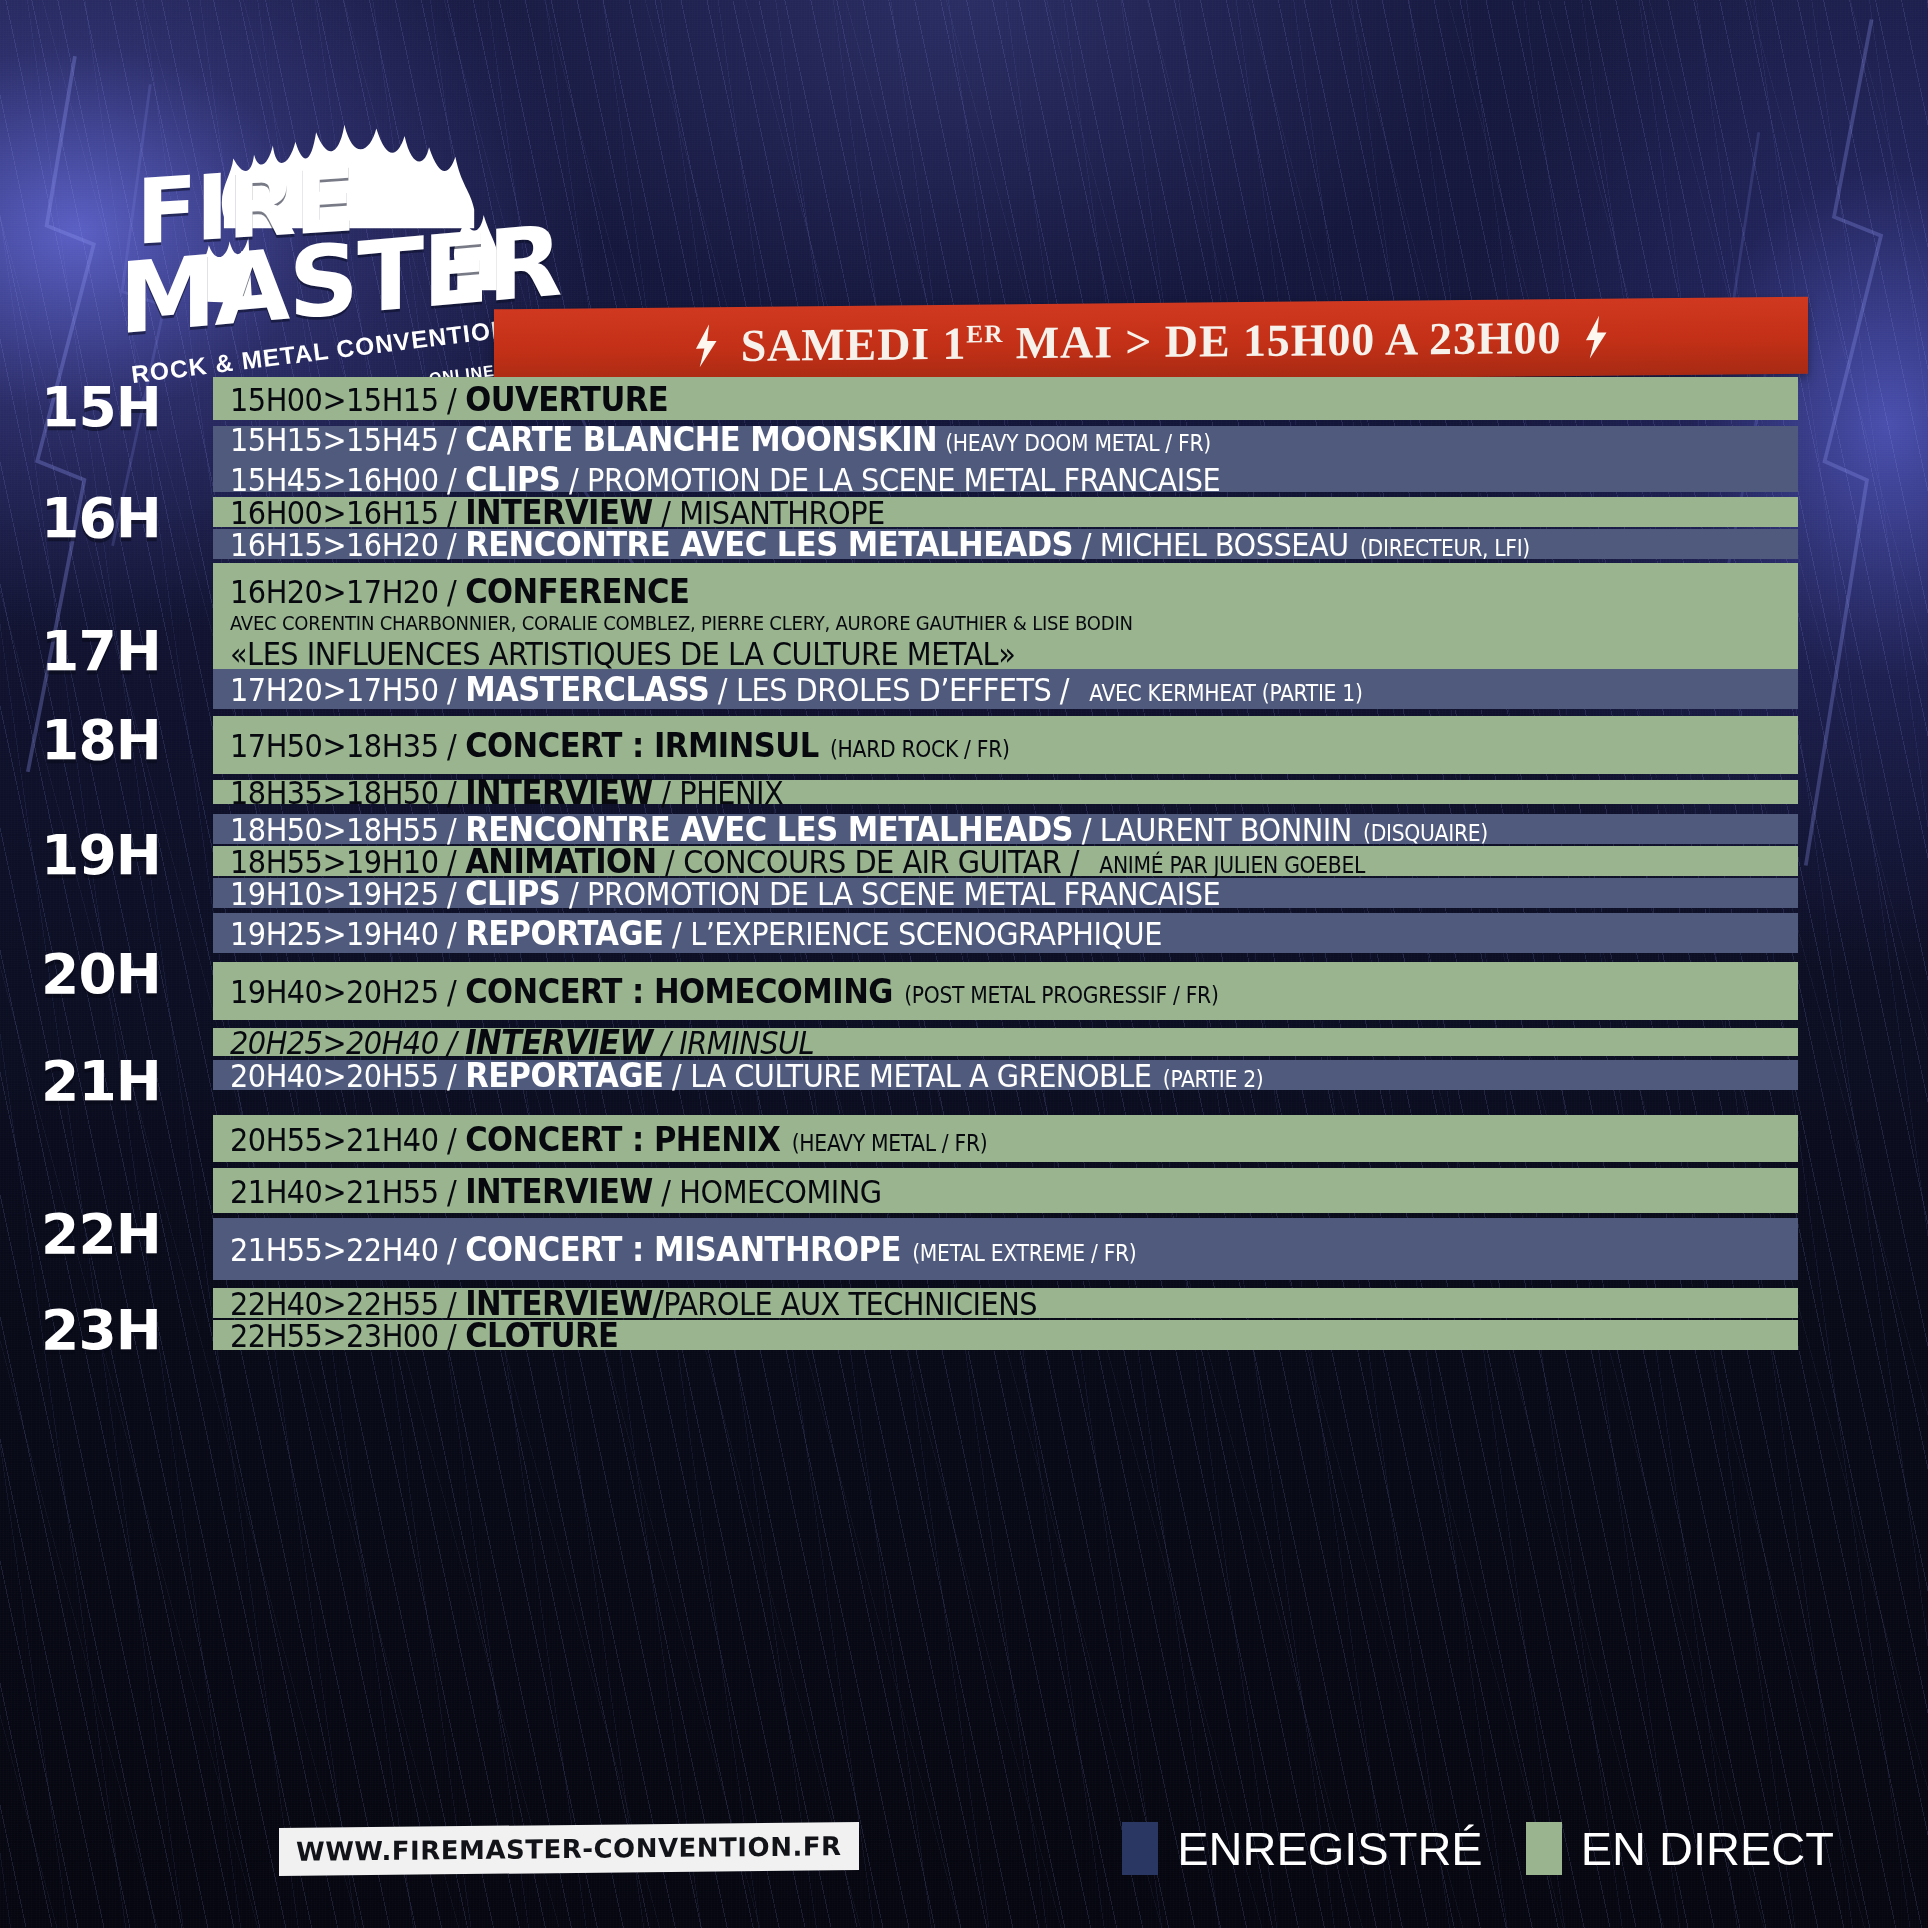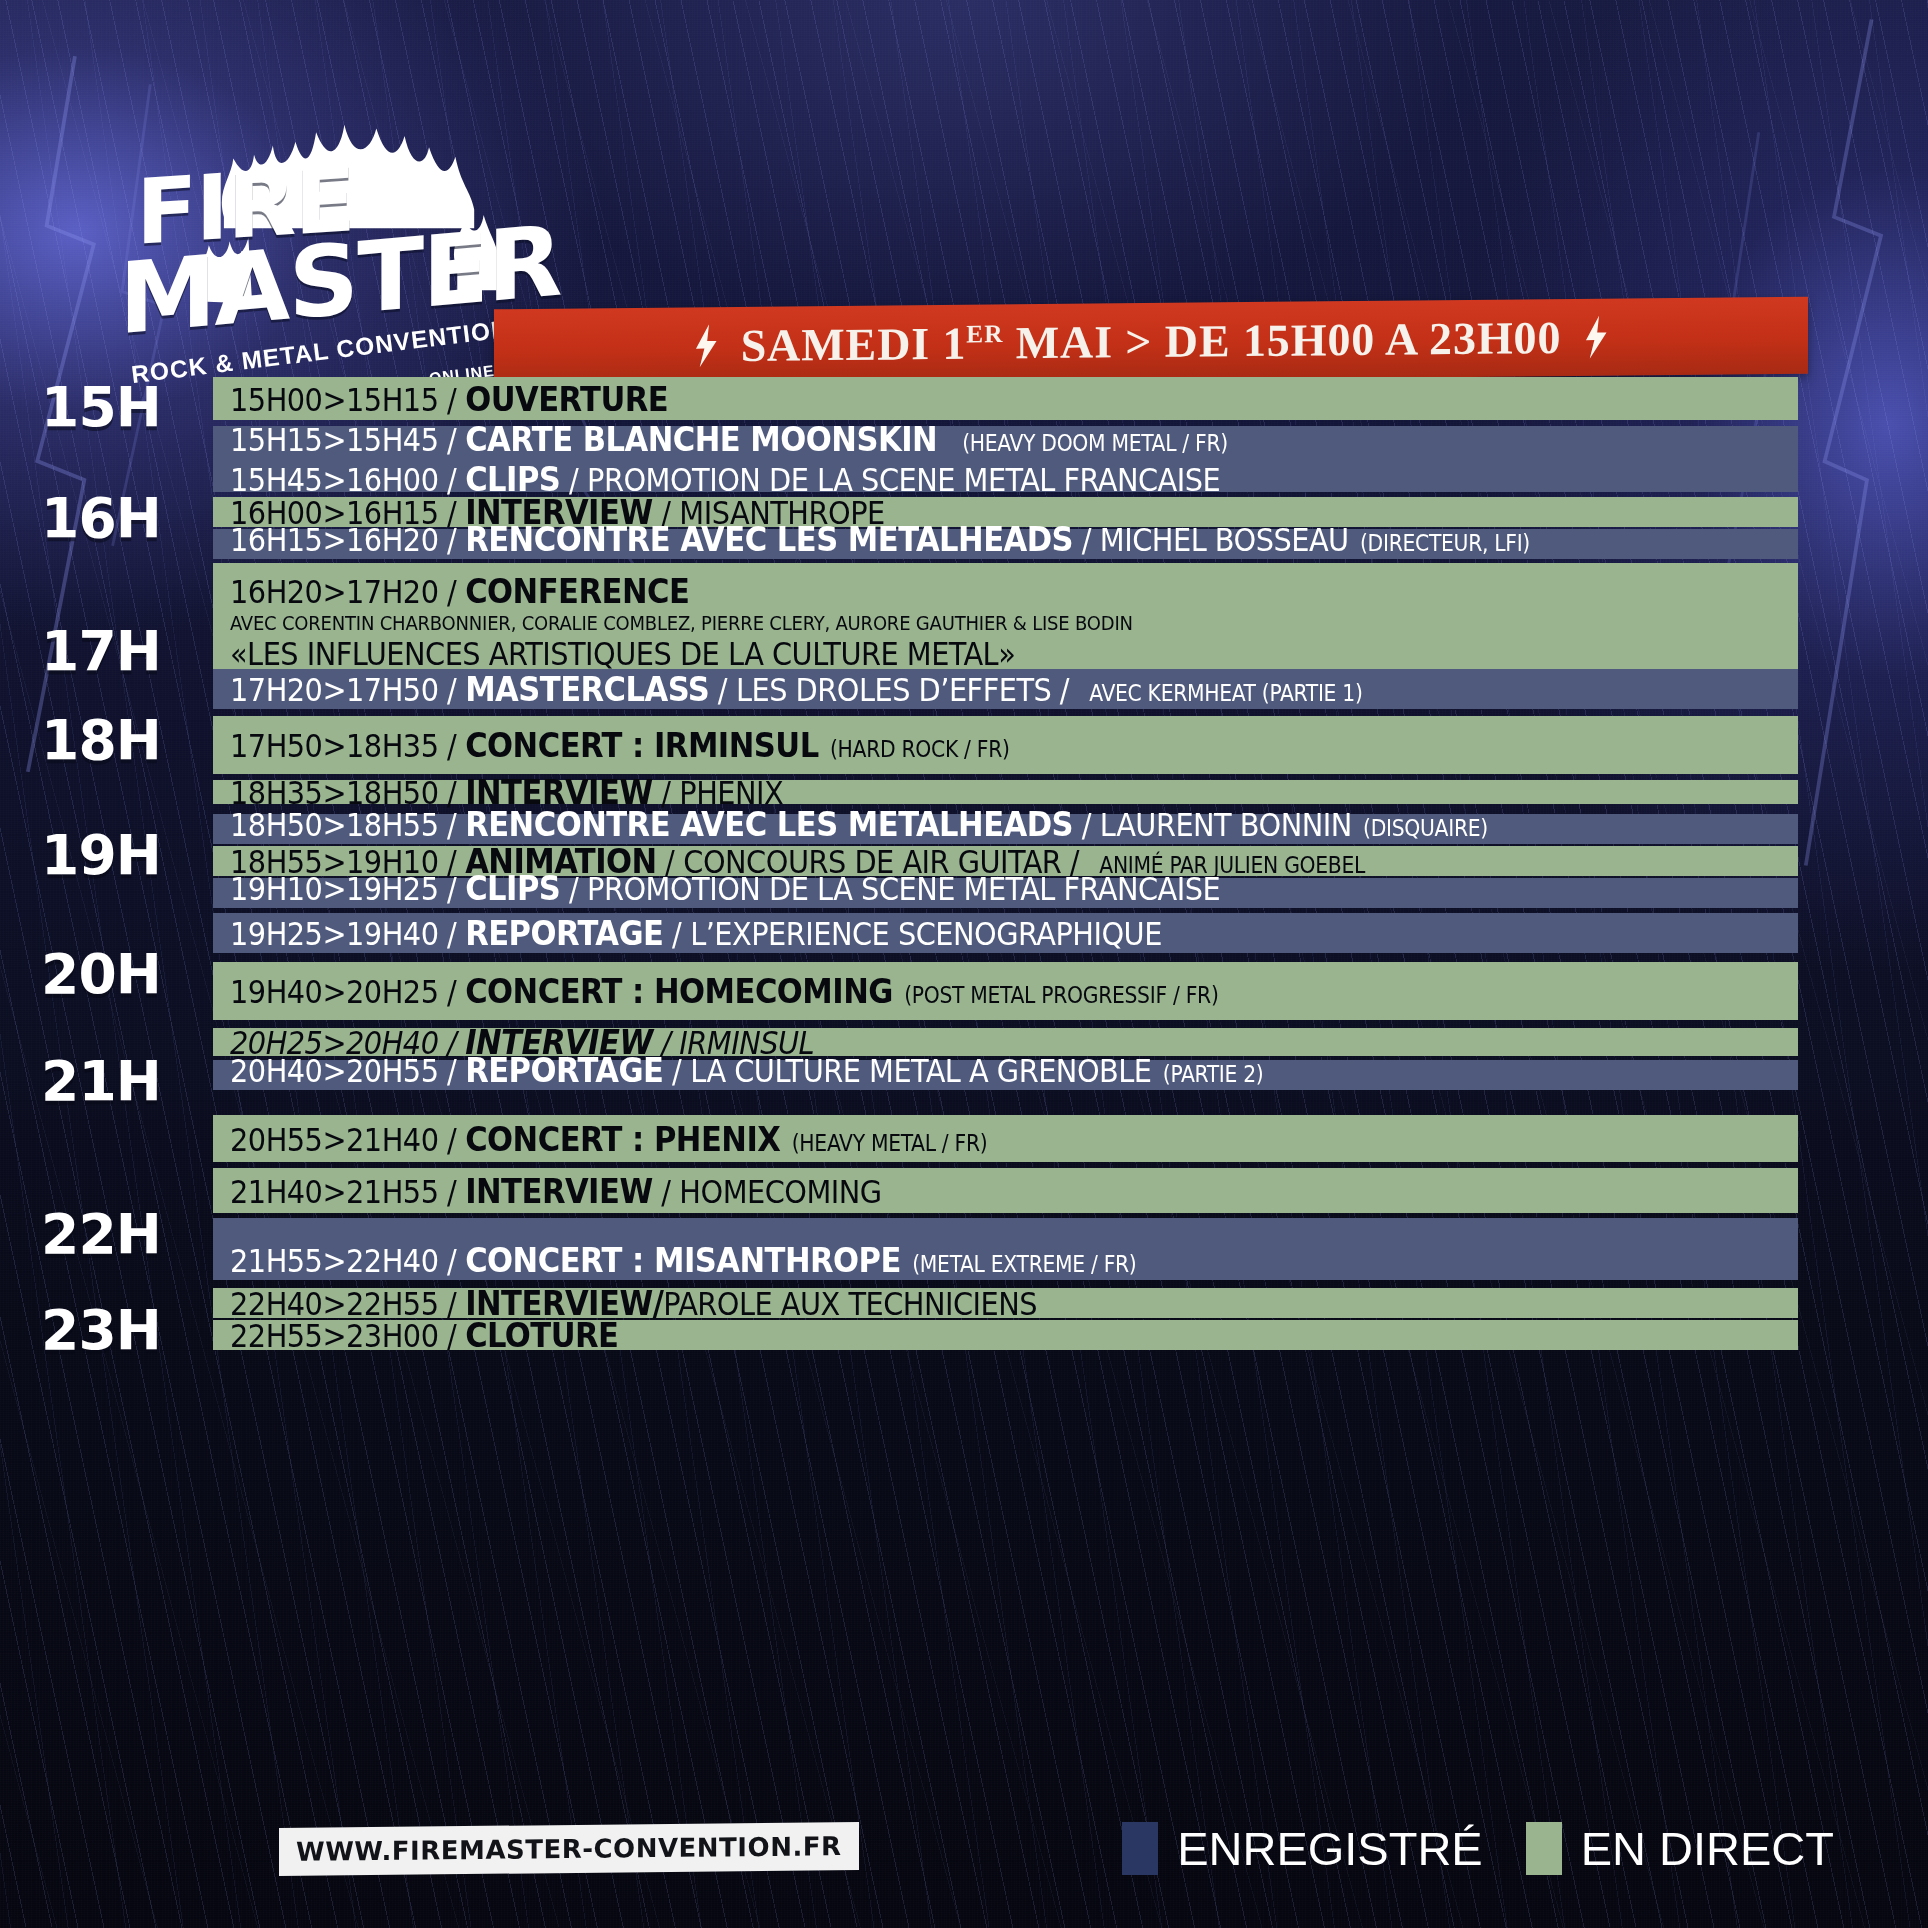--- a/index.html
+++ b/index.html
@@ -111,21 +111,21 @@
     letter-spacing:-0.9px;
     text-shadow:0 3.8px 0 rgba(5,7,20,.5);
   }
 
   .row {
     position:absolute; left:213px; width:1585px;
     display:flex; align-items:center;
     padding-left:17px; padding-right:11.3px;
   }
   .row.live   { background:#9ab490; color:#07090f; }
-  .row.rec    { background:#4f5a7d; color:#ffffff;align-items:flex-end; }
+  .row.rec    { background:#4f5a7d; color:#ffffff; }
 
   .row .line { display:flex; align-items:baseline; flex-wrap:nowrap; white-space:nowrap; }
   .ln { font-family:"DejaVu Sans Condensed","DejaVu Sans", sans-serif; }
 
   .t-time  { font-size:32px; font-weight:400; letter-spacing:-0.5px; }
   .t-sep   { font-size:32px; font-weight:400; padding:0 8.5px; }
   .t-bold  { font-size:34px; font-weight:900; letter-spacing:-0.5px; }
   .t-norm  { font-size:32px; font-weight:400; letter-spacing:-0.5px; }
   .t-small { font-size:22.6px; font-weight:400; letter-spacing:-0.3px; }
   .t-quote { font-size:32px; font-weight:400; letter-spacing:-0.5px; }
@@ -228,21 +228,21 @@
           <span class="ln t-time">15H00&gt;15H15</span>
           <span class="ln t-sep">/</span>
           <span class="ln t-bold">OUVERTURE</span>
         </div>
       </div>
       <div class="row rec stack" style="top: 426px; height: 66px;">
         <div class="line">
           <span class="ln t-time">15H15&gt;15H45</span>
           <span class="ln t-sep">/</span>
           <span class="ln t-bold">CARTE BLANCHE MOONSKIN</span>
-          <span class="ln t-small" style="margin-left: 25px;">(HEAVY DOOM METAL / FR)</span>
+          <span class="ln t-small" style="margin-left: 8px;">(HEAVY DOOM METAL / FR)</span>
         </div>
         <div class="line">
           <span class="ln t-time">15H45&gt;16H00</span>
           <span class="ln t-sep">/</span>
           <span class="ln t-bold">CLIPS</span>
           <span class="ln t-sep">/</span>
           <span class="ln t-norm">PROMOTION DE LA SCENE METAL FRANCAISE</span>
         </div>
       </div>
       <div class="row live" style="top: 497px; height: 30px;">

